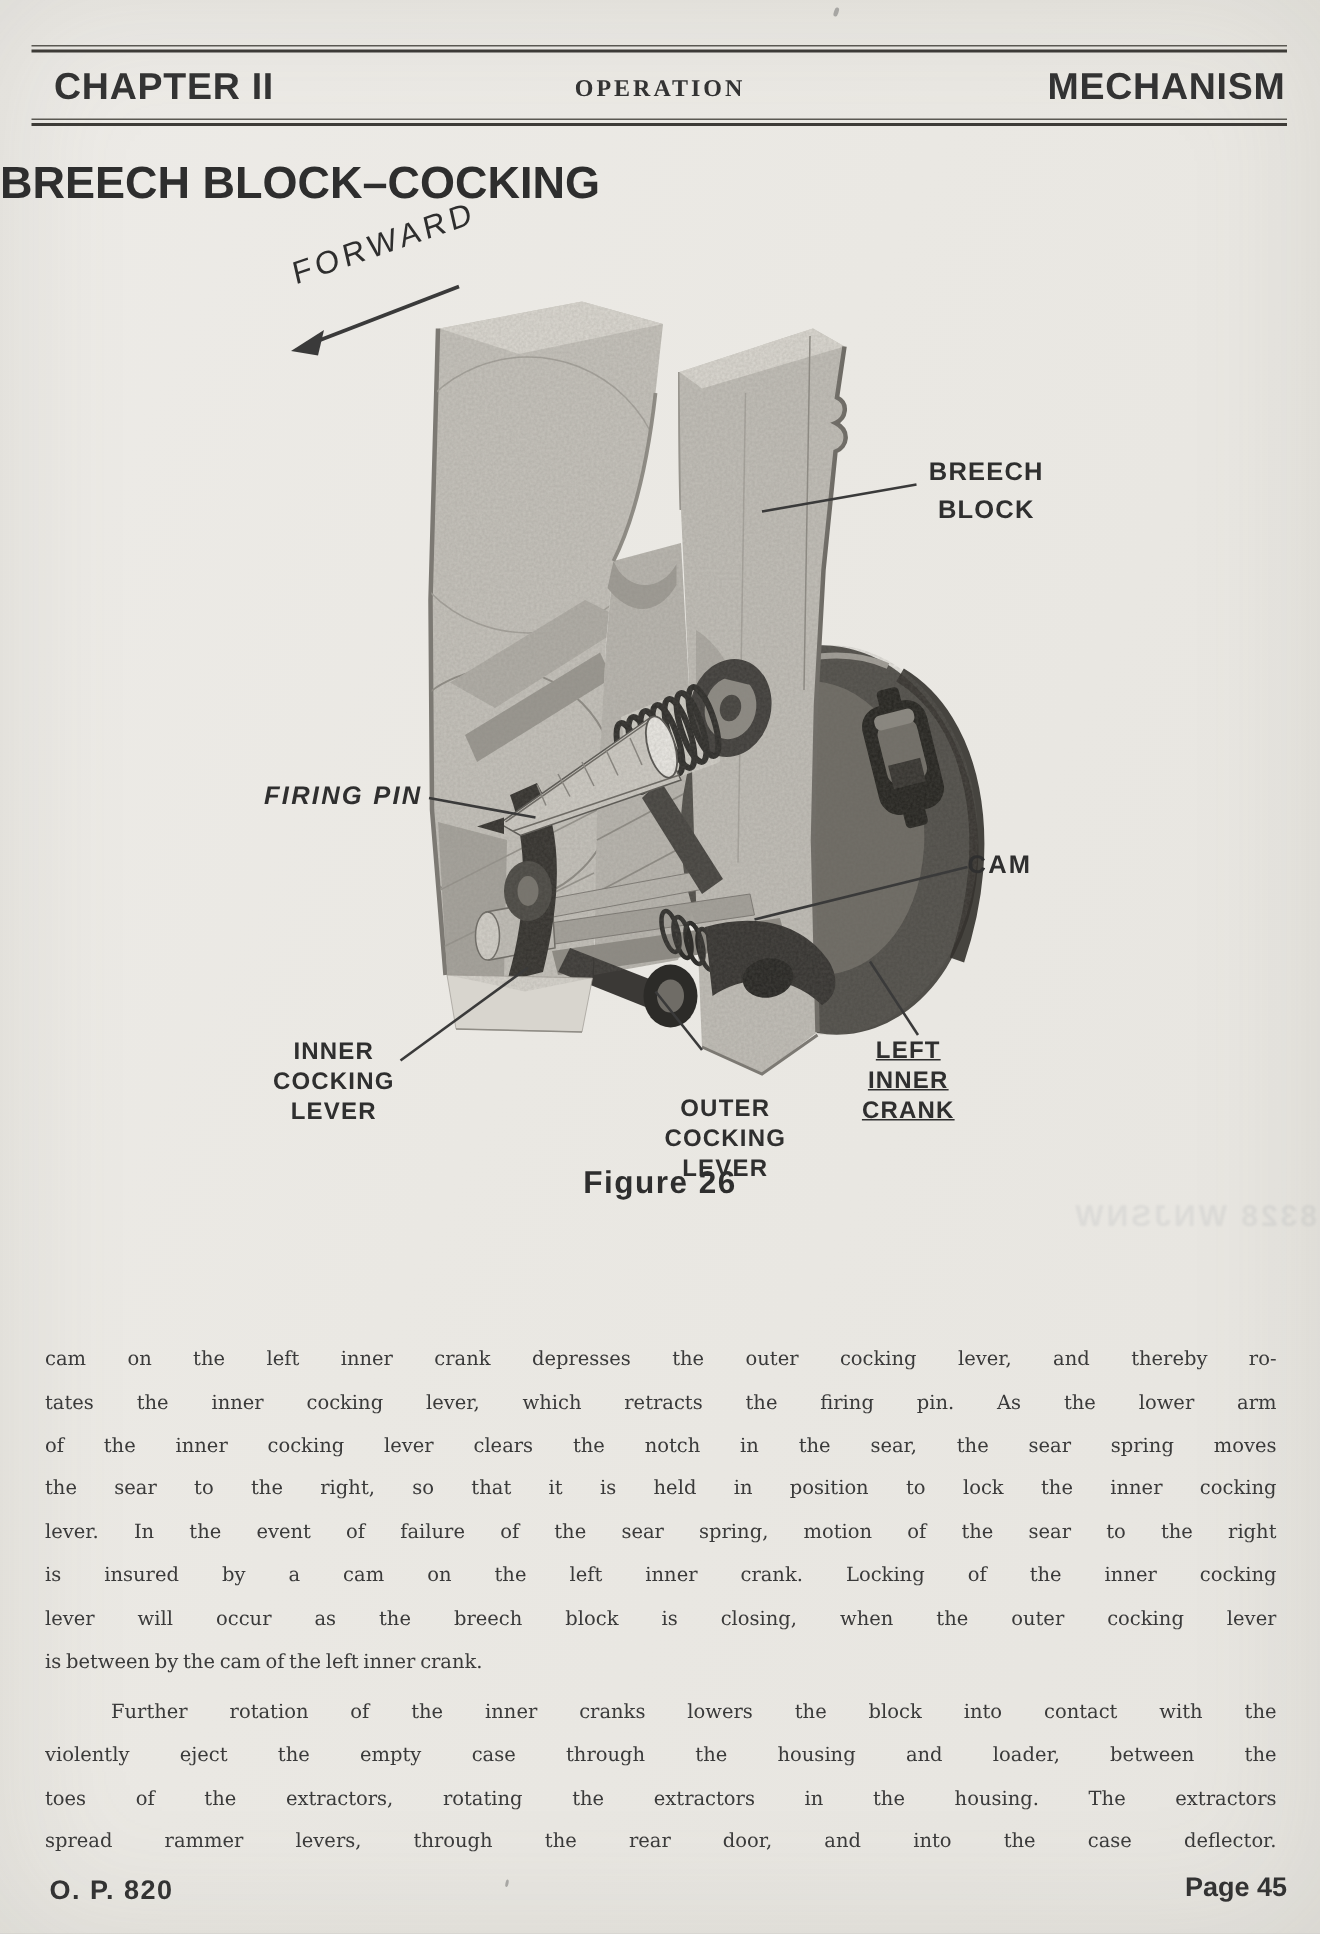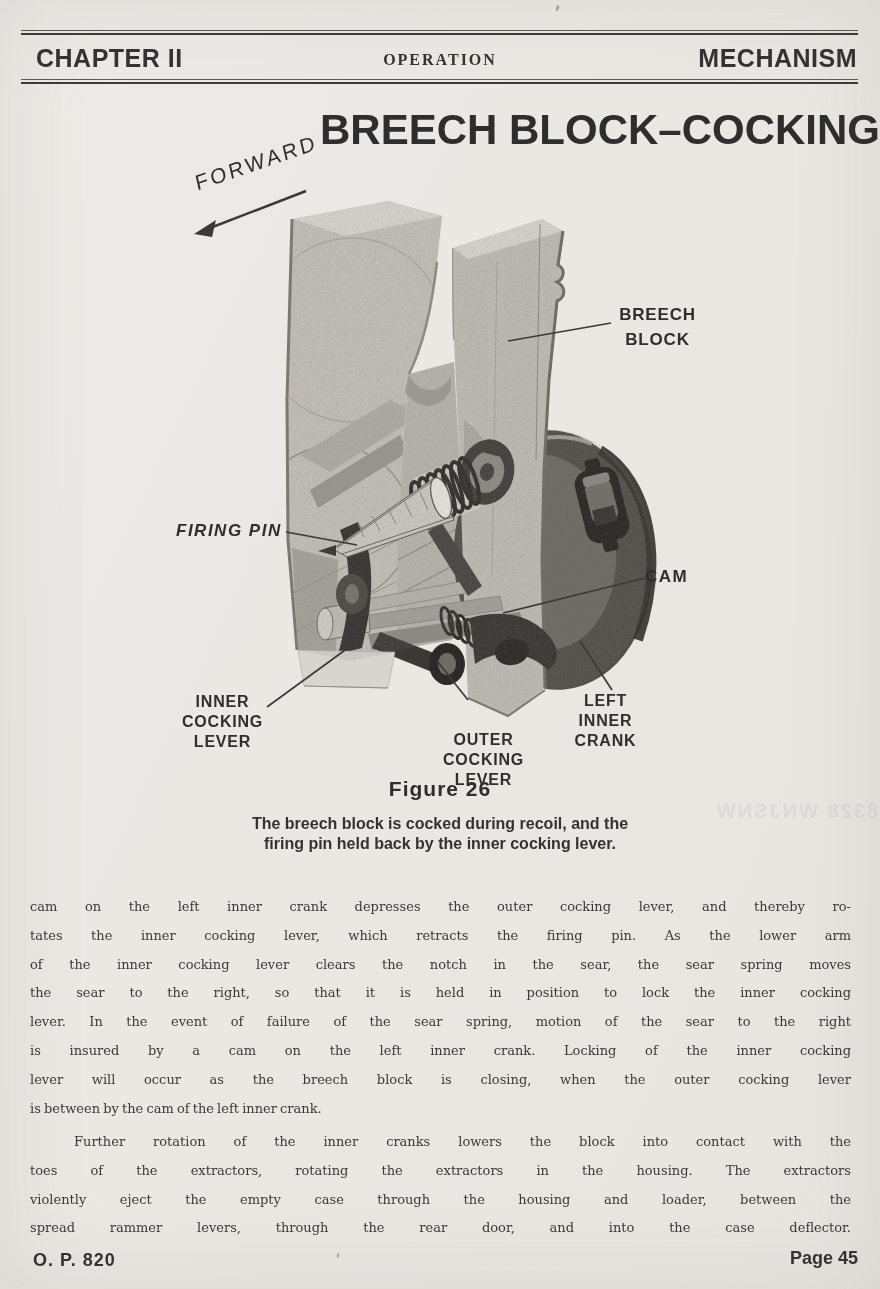--- a/index.html
+++ b/index.html
@@ -10,33 +10,33 @@
     font-family:"Liberation Sans",sans-serif;color:#333;
   }
   .rule{position:absolute;left:21px;width:837px;height:2px;
     border-top:1px solid #5a5852;border-bottom:2px solid #3d3b37;}
   .rule-top{top:30px}.rule-bottom{top:79px}
   .hdr{position:absolute;font-size:25px;font-weight:700;letter-spacing:.5px;color:#333;}
   .hdr-left{left:36px;top:44px}
   .hdr-center{left:0;width:100%;top:51px;text-align:center;
     font-family:"Liberation Serif",serif;font-size:16px;letter-spacing:2px;}
   .hdr-right{right:23px;top:44px}
-  .title{position:absolute;left:0;width:100%;top:106px;text-align:right;
-    font-size:42px;font-weight:700;letter-spacing:0;color:#2e2e2e;}
+  .title{position:absolute;left:0;width:100%;top:106px;text-align:left;
+    font-size:30px;font-weight:700;letter-spacing:0;color:#2e2e2e;}
   .forward{position:absolute;left:193px;top:172px;font-size:21px;letter-spacing:3px;
     color:#2e2e2e;transform:rotate(-19deg) skewX(-6deg);transform-origin:left top;white-space:nowrap;}
   .fig-svg{position:absolute;left:150px;top:150px;width:580px;height:580px;}
   .callout{position:absolute;text-align:center;font-size:16px;font-weight:700;
     letter-spacing:.8px;line-height:20px;color:#2f2f2f;}
   .co-breech{left:600px;top:302px;width:115px;font-size:17px;line-height:25px;}
   .co-firing{left:176px;top:521px;width:120px;font-size:17px;text-align:left;letter-spacing:1.5px;font-style:italic;}
   .co-cam{left:645px;top:567px;font-size:17px;letter-spacing:1.5px;}
   .co-inner{left:165px;top:692px;width:115px;}
   .co-outer{left:426px;top:694px;width:115px;margin-top:36px;}
-  .co-crank{left:553px;top:691px;width:105px;}
+  .co-crank{left:553px;top:691px;width:105px;text-decoration:underline;}
   .fignum{position:absolute;left:0;width:100%;top:777px;text-align:center;
     font-size:21px;font-weight:700;letter-spacing:1px;color:#2e2e2e;}
   .caption{position:absolute;left:190px;width:500px;top:814px;text-align:center;
     font-size:16px;font-weight:700;line-height:20px;color:#333;}
   .bodyblock{position:absolute;left:30px;width:821px;
     font-family:"DejaVu Serif","Liberation Serif",serif;font-size:13px;color:#3a3a3a;word-spacing:-1px;}
   .p1{top:893px}.p2{top:1128px}
   .bl{line-height:28.8px;height:28.8px;overflow:hidden;text-align:justify;text-align-last:justify;}
   .bl.last{text-align-last:left;}
   .bl.indent{text-indent:44px;}
@@ -212,39 +212,35 @@
     <div>COCKING</div>
     <div>LEVER</div>
   </div>
   <div class="callout co-crank">
     <div>LEFT</div>
     <div>INNER</div>
     <div>CRANK</div>
   </div>
 
   <div class="fignum">Figure 26</div>
-  <div class="caption">
-    <div>The breech block is cocked during recoil, and the</div>
-    <div>firing pin held back by the inner cocking lever.</div>
-  </div>
 
   <div class="bodyblock p1">
     <div class="bl">cam on the left inner crank depresses the outer cocking lever, and thereby ro-</div>
     <div class="bl">tates the inner cocking lever, which retracts the firing pin.  As the lower arm</div>
     <div class="bl">of the inner cocking lever clears the notch in the sear, the sear spring moves</div>
     <div class="bl">the sear to the right, so that it is held in position to lock the inner cocking</div>
     <div class="bl">lever.  In the event of failure of the sear spring, motion of the sear to the right</div>
     <div class="bl">is insured by a cam on the left inner crank.  Locking of the inner cocking</div>
     <div class="bl">lever will occur as the breech block is closing, when the outer cocking lever</div>
     <div class="bl last">is between by the cam of the left inner crank.</div>
   </div>
   <div class="bodyblock p2">
     <div class="bl indent">Further rotation of the inner cranks lowers the block into contact with the</div>
+    <div class="bl">violently eject the empty case through the housing and loader, between the</div>
     <div class="bl">toes of the extractors, rotating the extractors in the housing.  The extractors</div>
-    <div class="bl">violently eject the empty case through the housing and loader, between the</div>
     <div class="bl">spread rammer levers, through the rear door, and into the case deflector.</div>
   </div>
 
   <div class="foot foot-left">O. P. 820</div>
   <div class="foot foot-right">Page 45</div>
 
   <div class="ghost">8328  WNJSNW</div>
   <div class="speck speck1"></div>
   <div class="speck speck2"></div>
 

